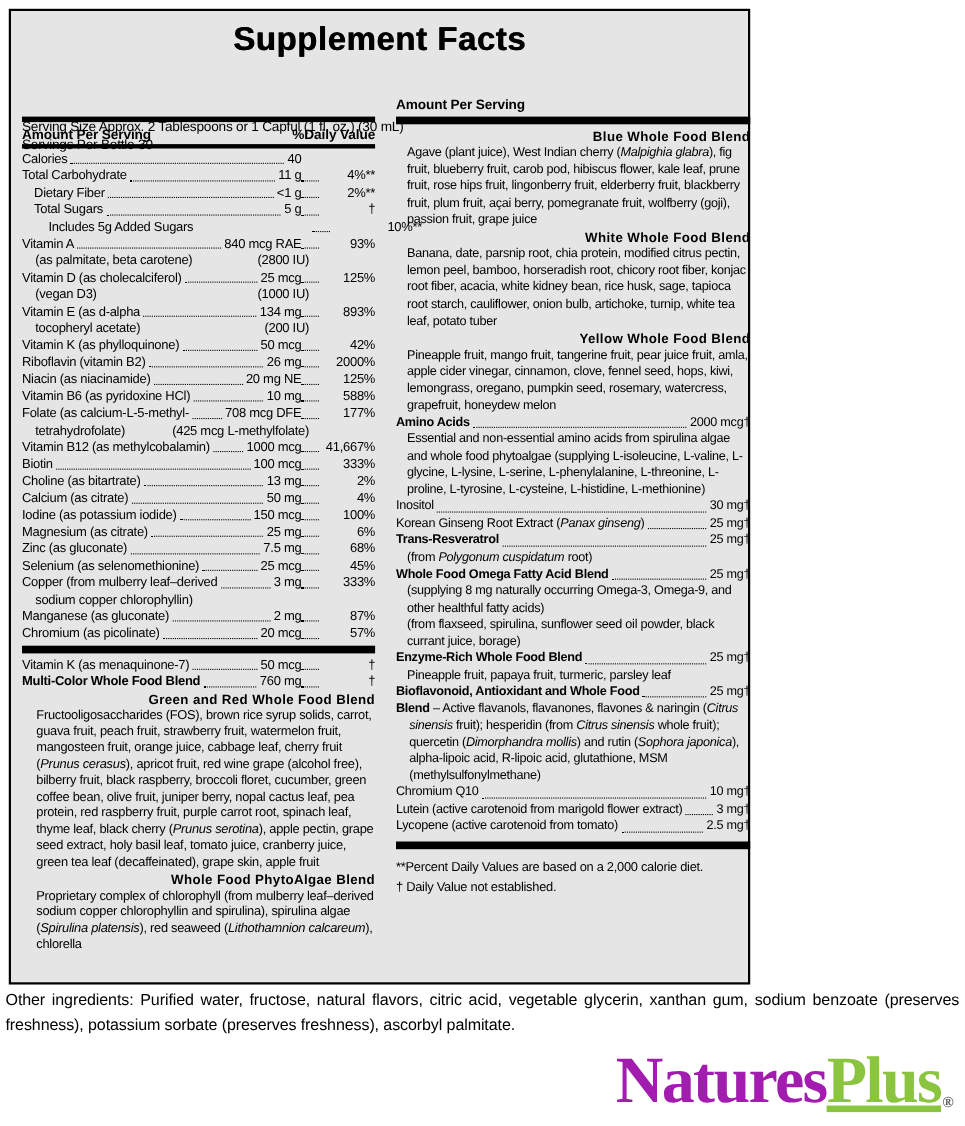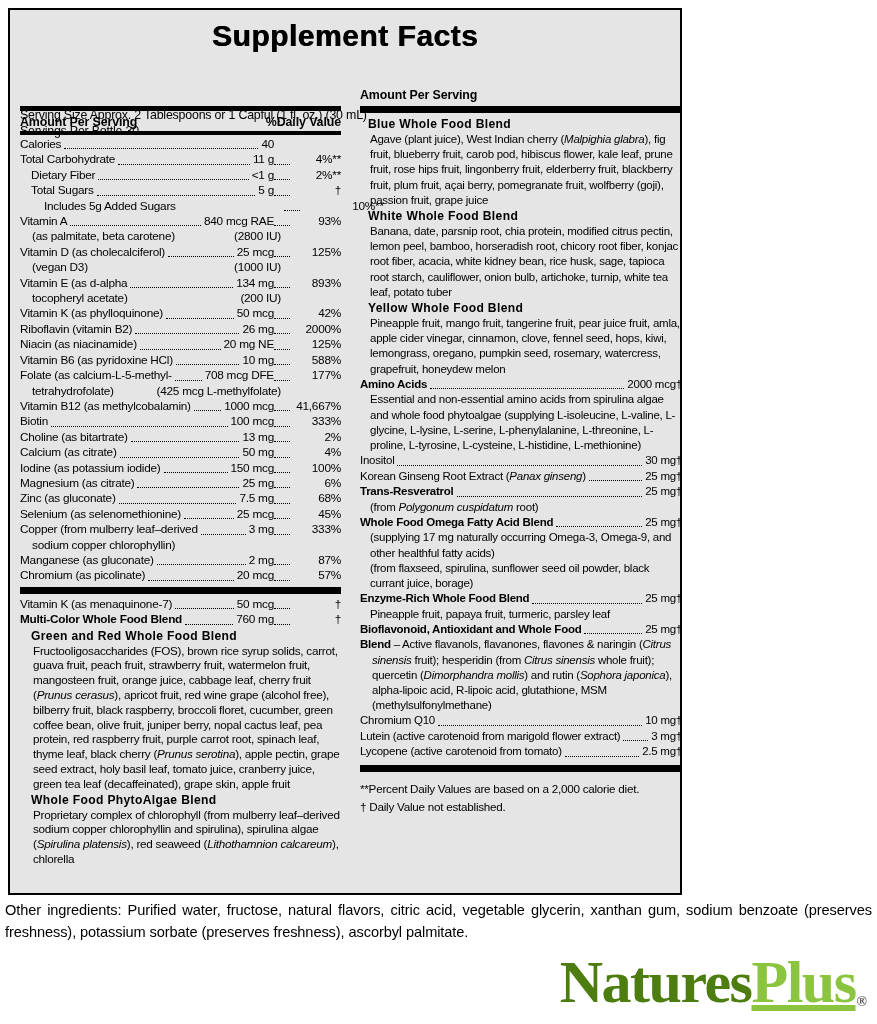--- a/index.html
+++ b/index.html
@@ -24,21 +24,21 @@
   .nm{flex:0 0 auto;}
   .amt{flex:0 0 auto;white-space:nowrap;}
   .pct{flex:0 0 48px;text-align:right;white-space:nowrap;}
   .dots{flex:1 1 auto;min-width:3px;border-bottom:1.6px dotted #000;margin:0 3px;align-self:flex-end;margin-bottom:3px;}
   .dots2{flex:0 0 16px;border-bottom:1.6px dotted #000;margin:0 3px 3px 0;align-self:flex-end;}
   .row.nodots .dots{border-bottom:none;}
   .dots2.off{border-bottom:none;}
   .sub{display:flex;line-height:15.4px;}
   .sub .l{padding-left:12px;}
   .sub .r{margin-left:auto;margin-right:60px;}
-  .bh{font-weight:bold;letter-spacing:.35px;padding-left:11px;line-height:16px;font-size:12.1px;}
+  .bh{font-weight:bold;letter-spacing:.35px;padding-left:11px;line-height:16px;font-size:12.1px;text-align:right;}
   .col-right .bh{padding-left:8px;}
   .bp{padding-left:13px;line-height:14.8px;font-size:11.7px;}
   .col-right .bp{padding-left:10px;line-height:15.2px;font-size:11.5px;}
   .hang{padding-left:12px;text-indent:-12px;line-height:15.2px;}
   .fn{padding-left:15px;text-indent:-15px;font-size:11.7px;line-height:16px;margin-top:2px;}
   .fn.first{margin-top:9px;}
   .fnbar{margin-top:5px;}
   .other{position:absolute;left:5px;top:900px;width:867px;font-size:14.6px;line-height:21.5px;text-align:justify;letter-spacing:-.1px;}
   .logo{position:absolute;right:10px;top:950px;display:flex;align-items:baseline;font-family:"Liberation Serif",serif;font-weight:bold;font-size:60px;letter-spacing:-1.5px;line-height:64px;}
   .lg1{color:#55565a;}
@@ -305,21 +305,21 @@
           <span class="nm">Trans-Resveratrol</span>
           <span class="dots"></span>
           <span class="amt">25 mg†</span>
         </div>
         <div class="bp">(from <i>Polygonum cuspidatum</i> root)</div>
         <div class="row b">
           <span class="nm">Whole Food Omega Fatty Acid Blend</span>
           <span class="dots"></span>
           <span class="amt">25 mg†</span>
         </div>
-        <div class="bp">(supplying 17 mg naturally occurring Omega-3, Omega-9, and other healthful fatty acids)</div>
+        <div class="bp">(supplying 8 mg naturally occurring Omega-3, Omega-9, and other healthful fatty acids)</div>
         <div class="bp">(from flaxseed, spirulina, sunflower seed oil powder, black currant juice, borage)</div>
         <div class="row b">
           <span class="nm">Enzyme-Rich Whole Food Blend</span>
           <span class="dots"></span>
           <span class="amt">25 mg†</span>
         </div>
         <div class="bp">Pineapple fruit, papaya fruit, turmeric, parsley leaf</div>
         <div class="row b">
           <span class="nm">Bioflavonoid, Antioxidant and Whole Food</span>
           <span class="dots"></span>
@@ -344,16 +344,16 @@
       </div>
     <div class="bar b6 fnbar"></div>
     <div class="fn first">**Percent Daily Values are based on a 2,000 calorie diet.</div>
     <div class="fn">† Daily Value not established.</div>
   </div>
 </div>
 
 <div class="other">Other ingredients: Purified water, fructose, natural flavors, citric acid, vegetable glycerin, xanthan gum, sodium benzoate (preserves freshness), potassium sorbate (preserves freshness), ascorbyl palmitate.</div>
 
 <div class="logo">
-  <span class="lg1" style="color: #4d7c0f;">Natures</span>
+  <span class="lg1" style="color: #a21caf;">Natures</span>
     <span class="lg2" style="color: rgb(139, 197, 63); text-decoration: underline;">Plus</span>
     <span class="lgr" style="color: rgb(85, 86, 90);">®</span>
 </div>
 
 </body></html>

